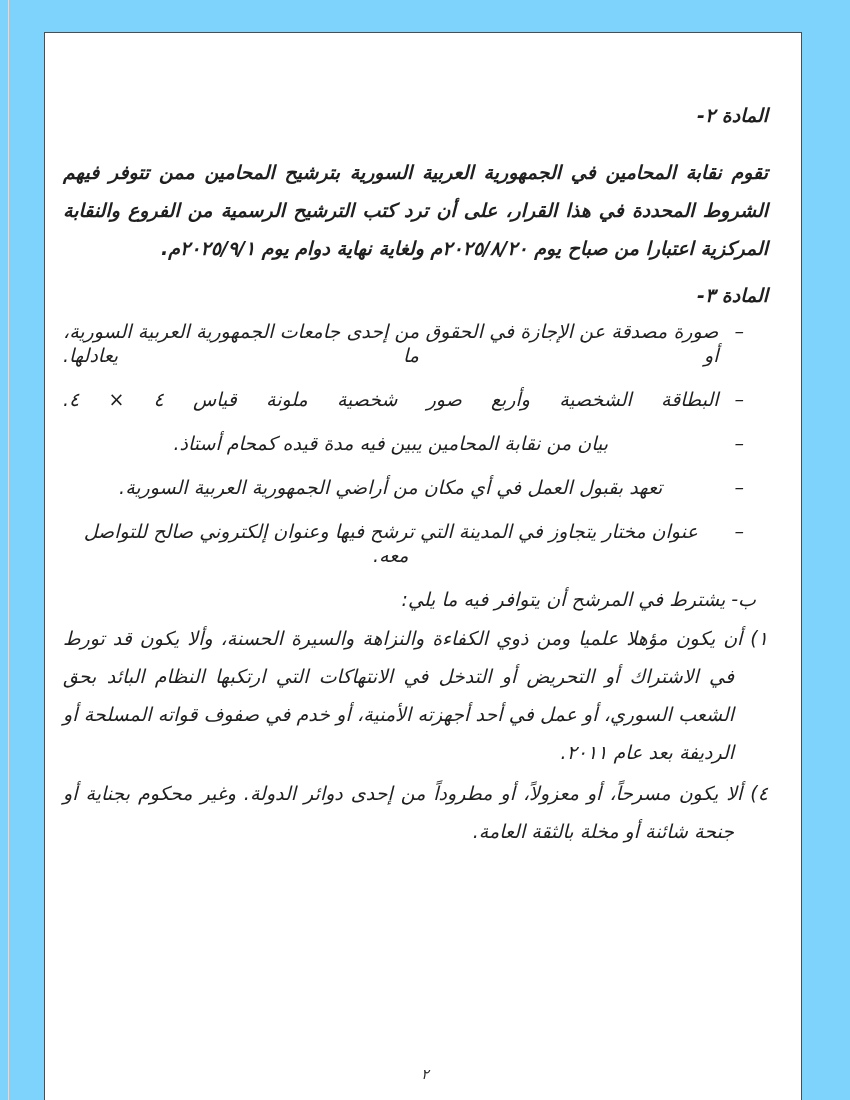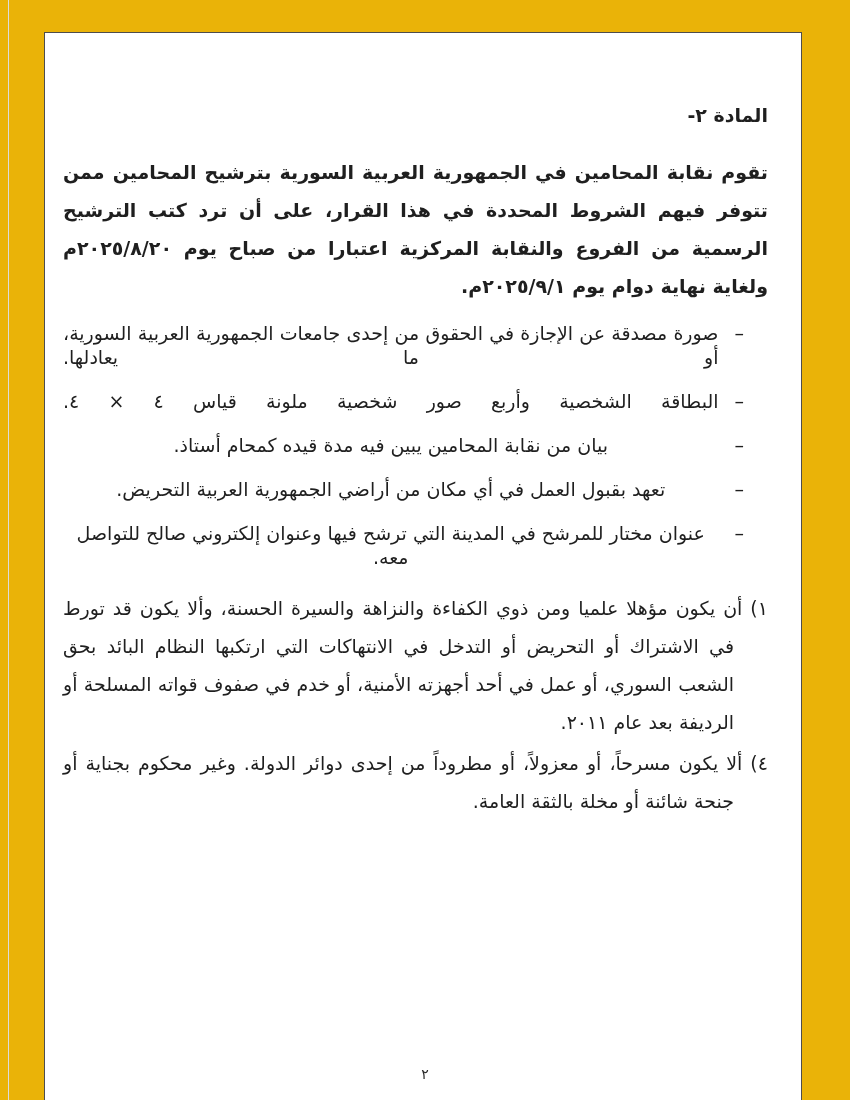--- a/index.html
+++ b/index.html
@@ -6,22 +6,23 @@
   body{
     width:850px;height:1100px;
     background:#ffffff;
     font-family:"DejaVu Sans", sans-serif;
     position:relative;
     overflow:hidden;
     color:#1f1f1f;
   }
   .page{
     position:absolute;inset:0;
-    background:#eab308;
+    background:#7dd3fc;
     direction:rtl;
+    font-style:italic;
   }
   .scan-edge{
     position:absolute;left:8px;top:0;width:1px;height:1100px;
     background:#dcdcdc;
   }
   .frame{
     position:absolute;
     left:44px;top:32px;
     width:758px;height:1100px;
     border:1px solid #4d4d4d;
@@ -95,45 +96,47 @@
 <div class="page">
   <div class="scan-edge"></div>
 
   <div class="frame">
     <div class="content">
 
       <p class="article-heading">المادة ٢-</p>
 
       <p class="intro">تقوم نقابة المحامين في الجمهورية العربية السورية بترشيح المحامين ممن تتوفر فيهم الشروط المحددة في هذا القرار، على أن ترد كتب الترشيح الرسمية من الفروع والنقابة المركزية اعتبارا من صباح يوم ٢٠٢٥/٨/٢٠م ولغاية نهاية دوام يوم ٢٠٢٥/٩/١م.</p>
 
+      <p class="article-heading heading-2">المادة ٣-</p>
 
 
       <div class="doc-list">
         <div class="doc-item stretch">
           <span class="dash">–</span>
           <span class="txt">صورة مصدقة عن الإجازة في الحقوق من إحدى جامعات الجمهورية العربية السورية، أو ما يعادلها.</span>
         </div>
         <div class="doc-item stretch">
           <span class="dash">–</span>
           <span class="txt">البطاقة الشخصية وأربع صور شخصية ملونة قياس ٤ × ٤.</span>
         </div>
         <div class="doc-item">
           <span class="dash">–</span>
           <span class="txt">بيان من نقابة المحامين يبين فيه مدة قيده كمحام أستاذ.</span>
         </div>
         <div class="doc-item">
           <span class="dash">–</span>
-          <span class="txt">تعهد بقبول العمل في أي مكان من أراضي الجمهورية العربية التحريض.</span>
+          <span class="txt">تعهد بقبول العمل في أي مكان من أراضي الجمهورية العربية السورية.</span>
         </div>
         <div class="doc-item">
           <span class="dash">–</span>
-          <span class="txt">عنوان مختار للمرشح في المدينة التي ترشح فيها وعنوان إلكتروني صالح للتواصل معه.</span>
+          <span class="txt">عنوان مختار يتجاوز في المدينة التي ترشح فيها وعنوان إلكتروني صالح للتواصل معه.</span>
         </div>
       </div>
 
+      <p class="clause-b">ب- يشترط في المرشح أن يتوافر فيه ما يلي:</p>
 
       <div class="cond-list">
         <p class="cond-item"><span class="num">١)</span> <span>أن يكون مؤهلا علميا ومن ذوي الكفاءة والنزاهة والسيرة الحسنة، وألا يكون قد تورط في الاشتراك أو التحريض أو التدخل في الانتهاكات التي ارتكبها النظام البائد بحق الشعب السوري، أو عمل في أحد أجهزته الأمنية، أو خدم في صفوف قواته المسلحة أو الرديفة بعد عام ٢٠١١.</span></p>
         <p class="cond-item"><span class="num">٤)</span> <span>ألا يكون مسرحاً، أو معزولاً، أو مطروداً من إحدى دوائر الدولة. وغير محكوم بجناية أو جنحة شائنة أو مخلة بالثقة العامة.</span></p>
 
       </div>
 
     </div>
   </div>
 

